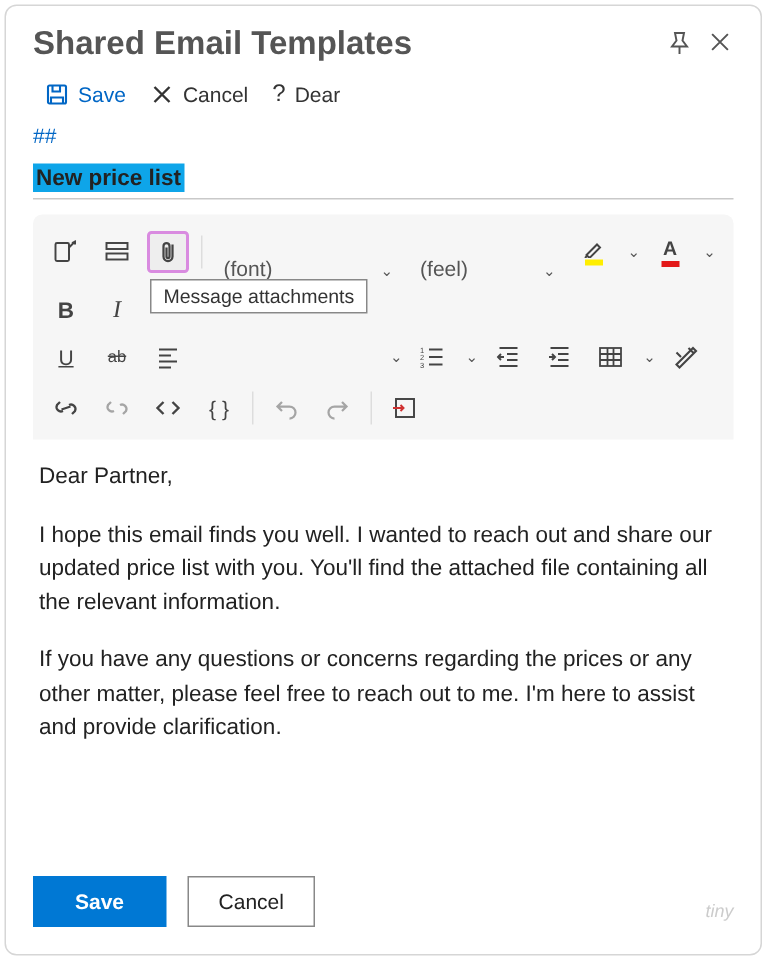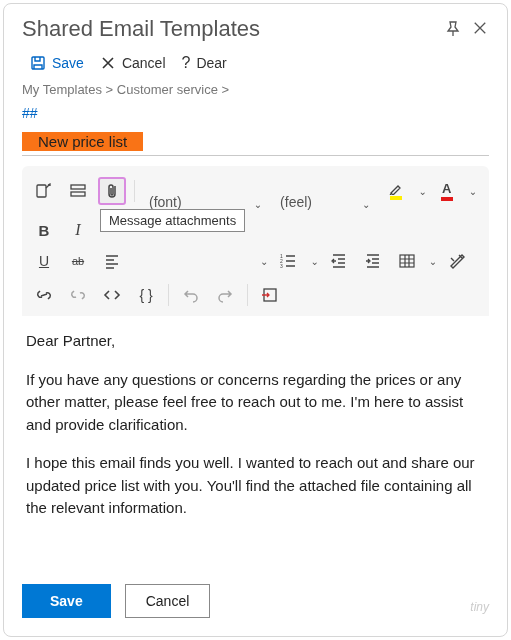--- a/index.html
+++ b/index.html
@@ -21,21 +21,21 @@
     display: flex;
     flex-direction: column;
   }
   .header {
     display: flex;
     align-items: center;
     padding: 12px 18px 6px 18px;
   }
   .header-title {
     font-size: 22px;
-    font-weight: 400;
+    font-weight: 700;
     color: #555;
     flex: 1;
   }
   .header-icons { display: flex; gap: 12px; }
   .header-icon { color: #555; width: 16px; height: 16px; cursor: pointer; }
   .topbar {
     display: flex;
     align-items: center;
     gap: 16px;
     padding: 6px 18px 10px 26px;
@@ -61,24 +61,24 @@
     font-size: 14px;
     color: #0066c5;
   }
   .title-field {
     margin: 0 18px;
     border-bottom: 1px solid #c9c9c9;
     padding: 4px 0;
   }
   .title-text {
     font-size: 15px;
-    font-weight: 400;
+    font-weight: 700;
     color: #222;
-    background: #f97316;
-    padding: 1px 16px;
+    background: #0ea5e9;
+    padding: 1px 2px;
   }
   .toolbar {
     background: #f6f6f6;
     margin: 10px 18px 0 18px;
     border-top-left-radius: 6px;
     border-top-right-radius: 6px;
     padding: 6px 8px 4px 8px;
   }
   .tool-row {
     display: flex;
@@ -209,26 +209,20 @@
         <path d="M3 3 L13 13 M13 3 L3 13"></path>
       </svg>
       <span>Cancel</span>
     </div>
     <div class="topbar-item help">
       <span style="font-size:16px;color:#333">?</span>
       <span>Dear</span>
     </div>
   </div>
 
-  <div class="crumbs">
-    <a>My Templates</a>
-    <span>&gt;</span>
-    <a>Customer service</a>
-    <span>&gt;</span>
-  </div>
 
   <div class="tag-row">##</div>
 
   <div class="title-field">
     <span class="title-text">New price list</span>
   </div>
 
   <div class="toolbar">
     <div class="tool-row">
       <div class="tool-btn">
@@ -362,22 +356,22 @@
         <svg width="18" height="18" viewBox="0 0 18 18" stroke="#444" fill="none" stroke-width="1.3">
             <rect x="3" y="3" width="12" height="12"></rect>
             <path d="M1 9 L8 9 M6 7 L8 9 L6 11" stroke="#d03030"></path>
           </svg>
       </div>
     </div>
   </div>
 
   <div class="editor">
     <p>Dear Partner,</p>
+    <p>I hope this email finds you well. I wanted to reach out and share our updated price list with you. You'll find the attached file containing all the relevant information.</p>
     <p>If you have any questions or concerns regarding the prices or any other matter, please feel free to reach out to me. I'm here to assist and provide clarification.</p>
-    <p>I hope this email finds you well. I wanted to reach out and share our updated price list with you. You'll find the attached file containing all the relevant information.</p>
   </div>
 
   <div class="footer">
     <button class="btn-save">Save</button>
     <button class="btn-cancel">Cancel</button>
     <span class="tiny-logo">tiny</span>
   </div>
 
 </div>
 

